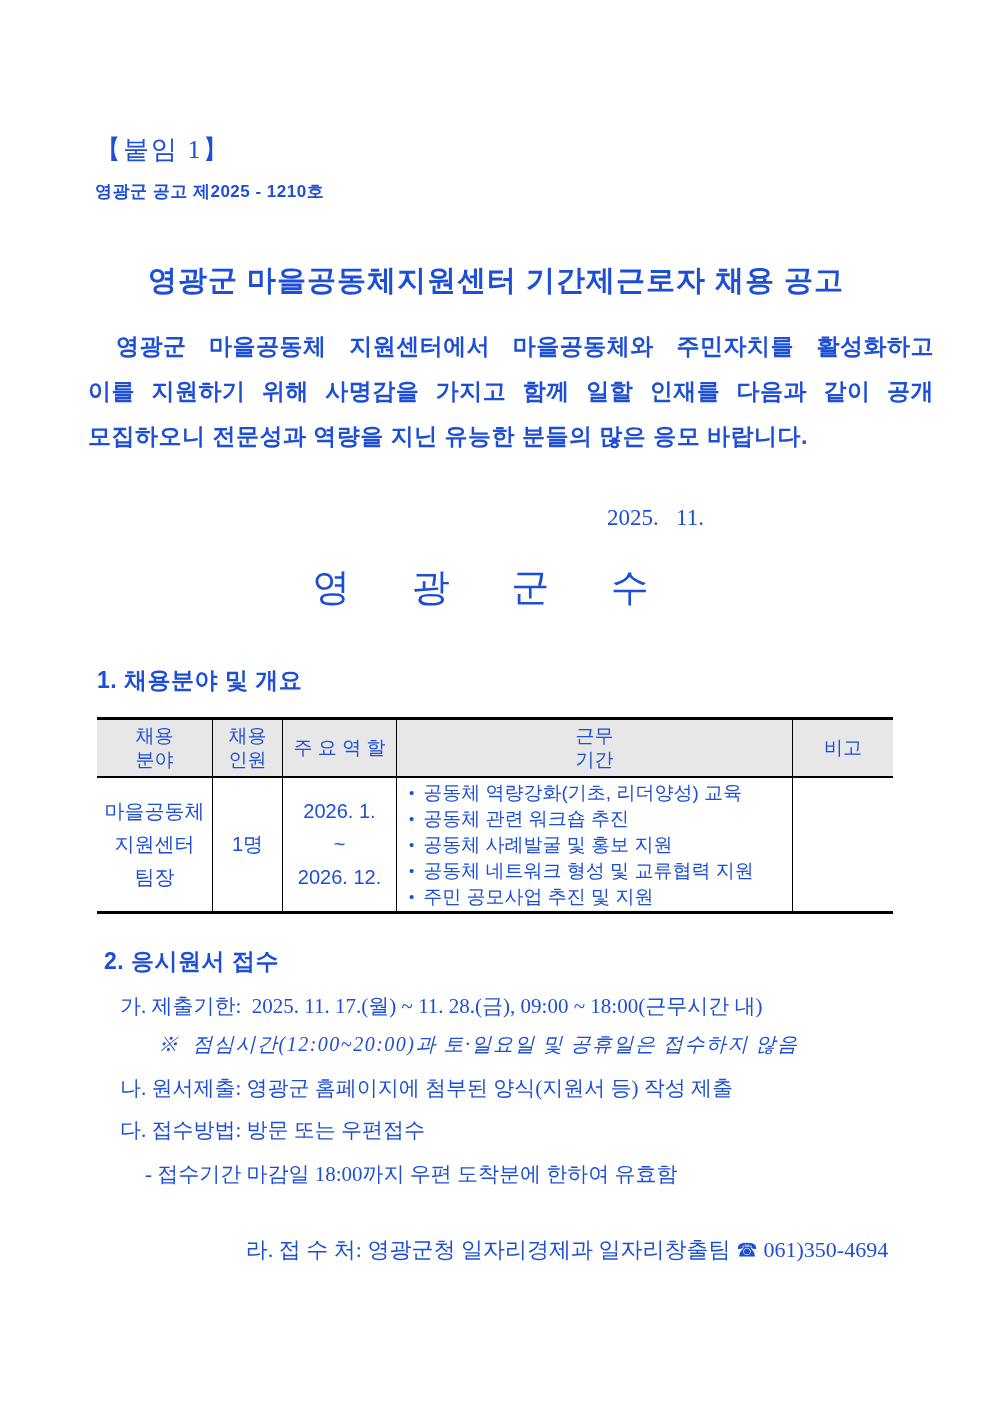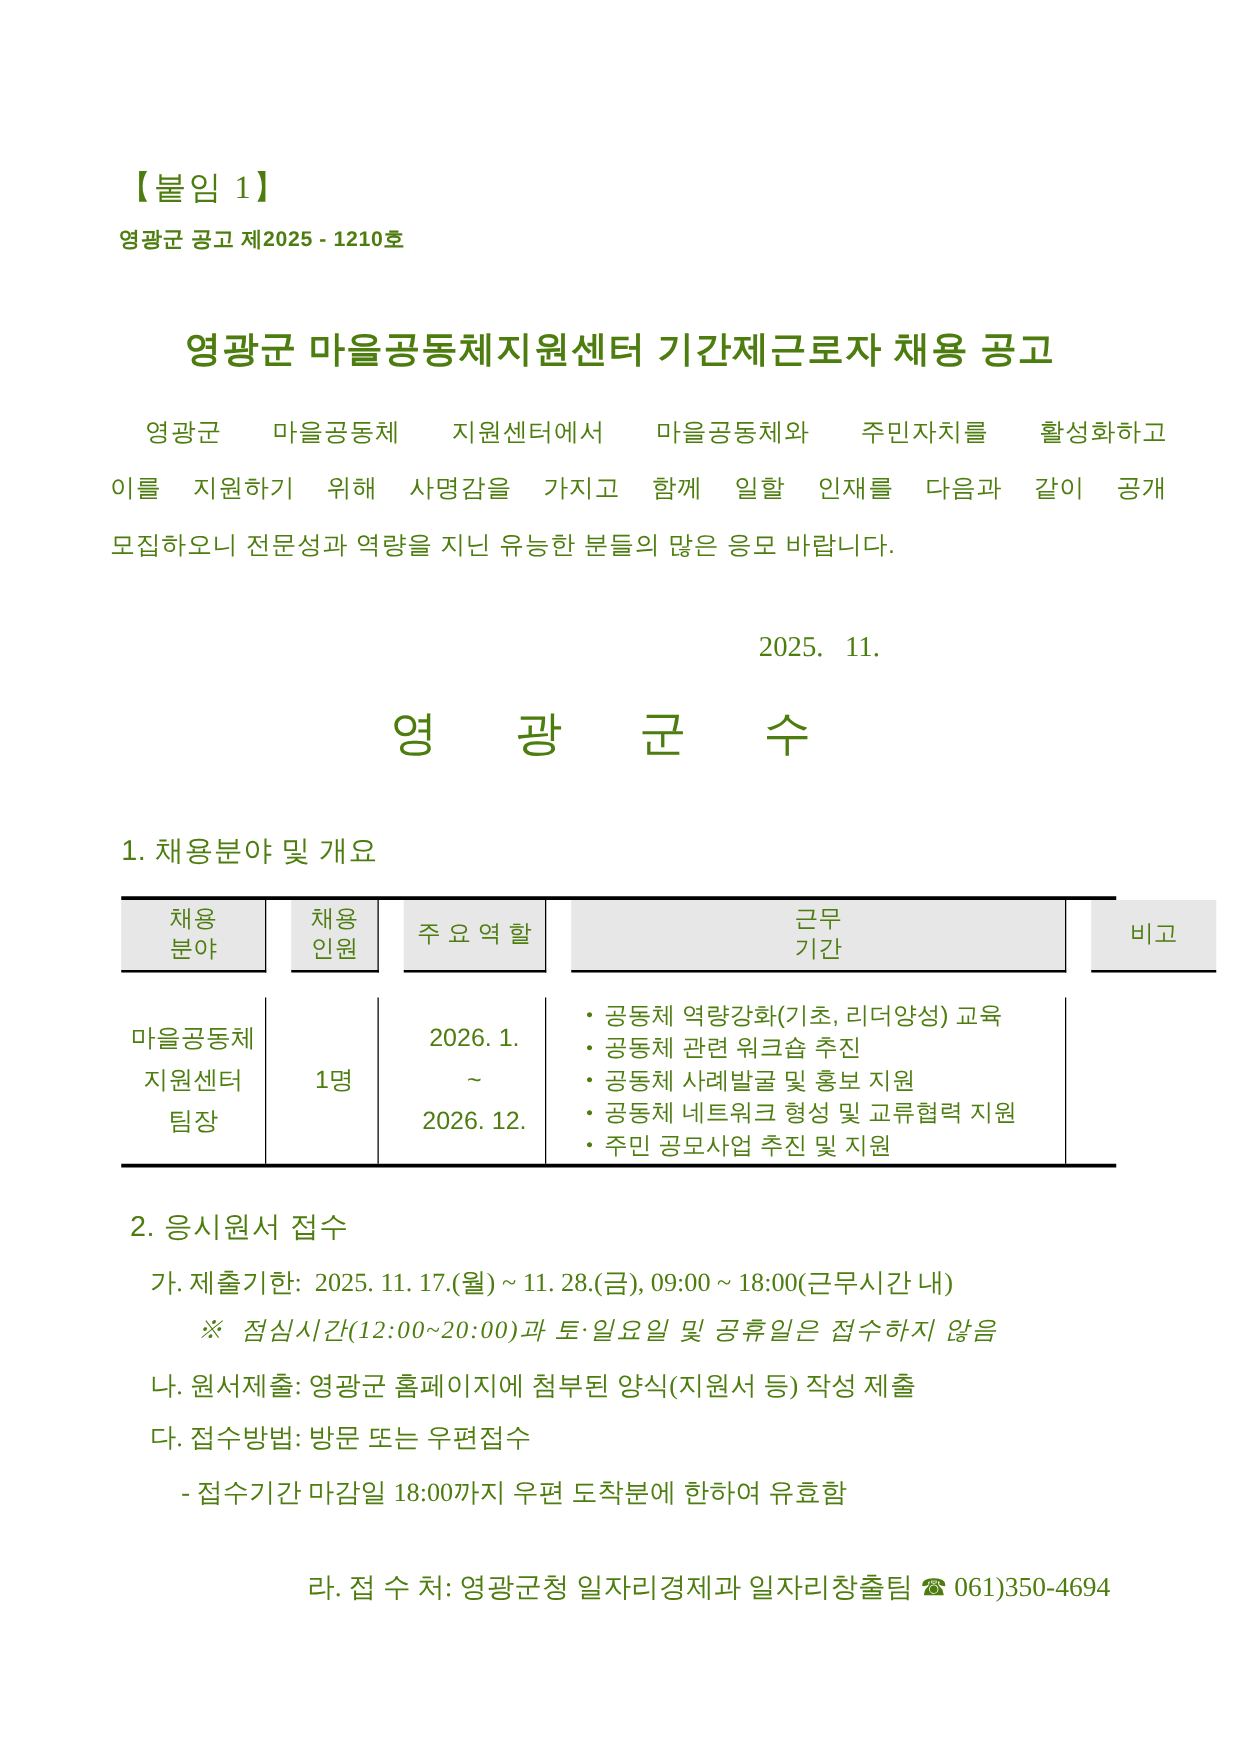--- a/index.html
+++ b/index.html
@@ -1,63 +1,63 @@
 <!DOCTYPE html>
 <html lang="ko"><head>
 <meta charset="utf-8">
 <style>
   * { margin:0; padding:0; box-sizing:border-box; }
   html,body { background:#ffffff; }
   .page {
     position:relative; width:992px; height:1403px;
-    background:#ffffff; color:#4d7c0f;
+    background:#ffffff; color:#1d4ed8;
     font-family:"Liberation Sans","DejaVu Sans",sans-serif;
     overflow:hidden;
   }
 
   .attachment-label {
     margin:132px 0 0 95px;
     font-family:"Liberation Serif","DejaVu Serif",serif;
     font-size:26px; line-height:36px; letter-spacing:2px;
   }
   .notice-no {
     margin:10px 0 0 95px;
     font-weight:bold; font-size:17px; line-height:28px; letter-spacing:.5px;
   }
   .doc-title {
     margin-top:54px; text-align:center;
     font-weight:bold; font-size:29px; line-height:40px; letter-spacing:1px;
   }
   .intro {
     margin:24px 58px 0 88px;
-    font-weight:normal; font-size:20px; line-height:45px; letter-spacing:.5px;
+    font-weight:bold; font-size:23px; line-height:45px; letter-spacing:.5px;
   }
   .intro .l { display:block; text-align:justify; }
   .intro .l.just { text-align-last:justify; }
   .intro .l.first { text-indent:28px; }
 
   .date-line {
     margin:44px 0 0 607px;
     font-family:"Liberation Serif","DejaVu Serif",serif;
     font-size:23px; line-height:30px; white-space:pre;
   }
   .signer-line {
     margin-top:28px; text-align:center; padding-right:28px;
     font-family:"Liberation Serif","DejaVu Serif",serif;
     font-size:38px; line-height:52px; word-spacing:46px; letter-spacing:3px;
   }
 
-  .sec-heading { font-weight:normal; font-size:23px; line-height:30px; letter-spacing:.5px; }
+  .sec-heading { font-weight:bold; font-size:23px; line-height:30px; letter-spacing:.5px; }
   .sec1-heading { margin:52px 0 0 97px; }
   .sec2-heading { margin:32px 0 0 104px; }
 
   .recruit-table {
     margin:22px 0 0 97px; width:796px;
     display:grid; grid-template-columns:116px 70px 114px 396px 100px;
-    border-top:3px solid #000; border-bottom:3px solid #000;gap:20px;
+    border-top:3px solid #000; border-bottom:3px solid #000;
   }
   .th {
     background:#e7e7e7; border-bottom:2px solid #000;
     height:58px; display:flex; align-items:center; justify-content:center;
     text-align:center; white-space:pre-line;
     font-size:19px; line-height:24px;
   }
   .td {
     height:133px; display:flex; align-items:center; justify-content:center;
     text-align:center; white-space:pre-line;

